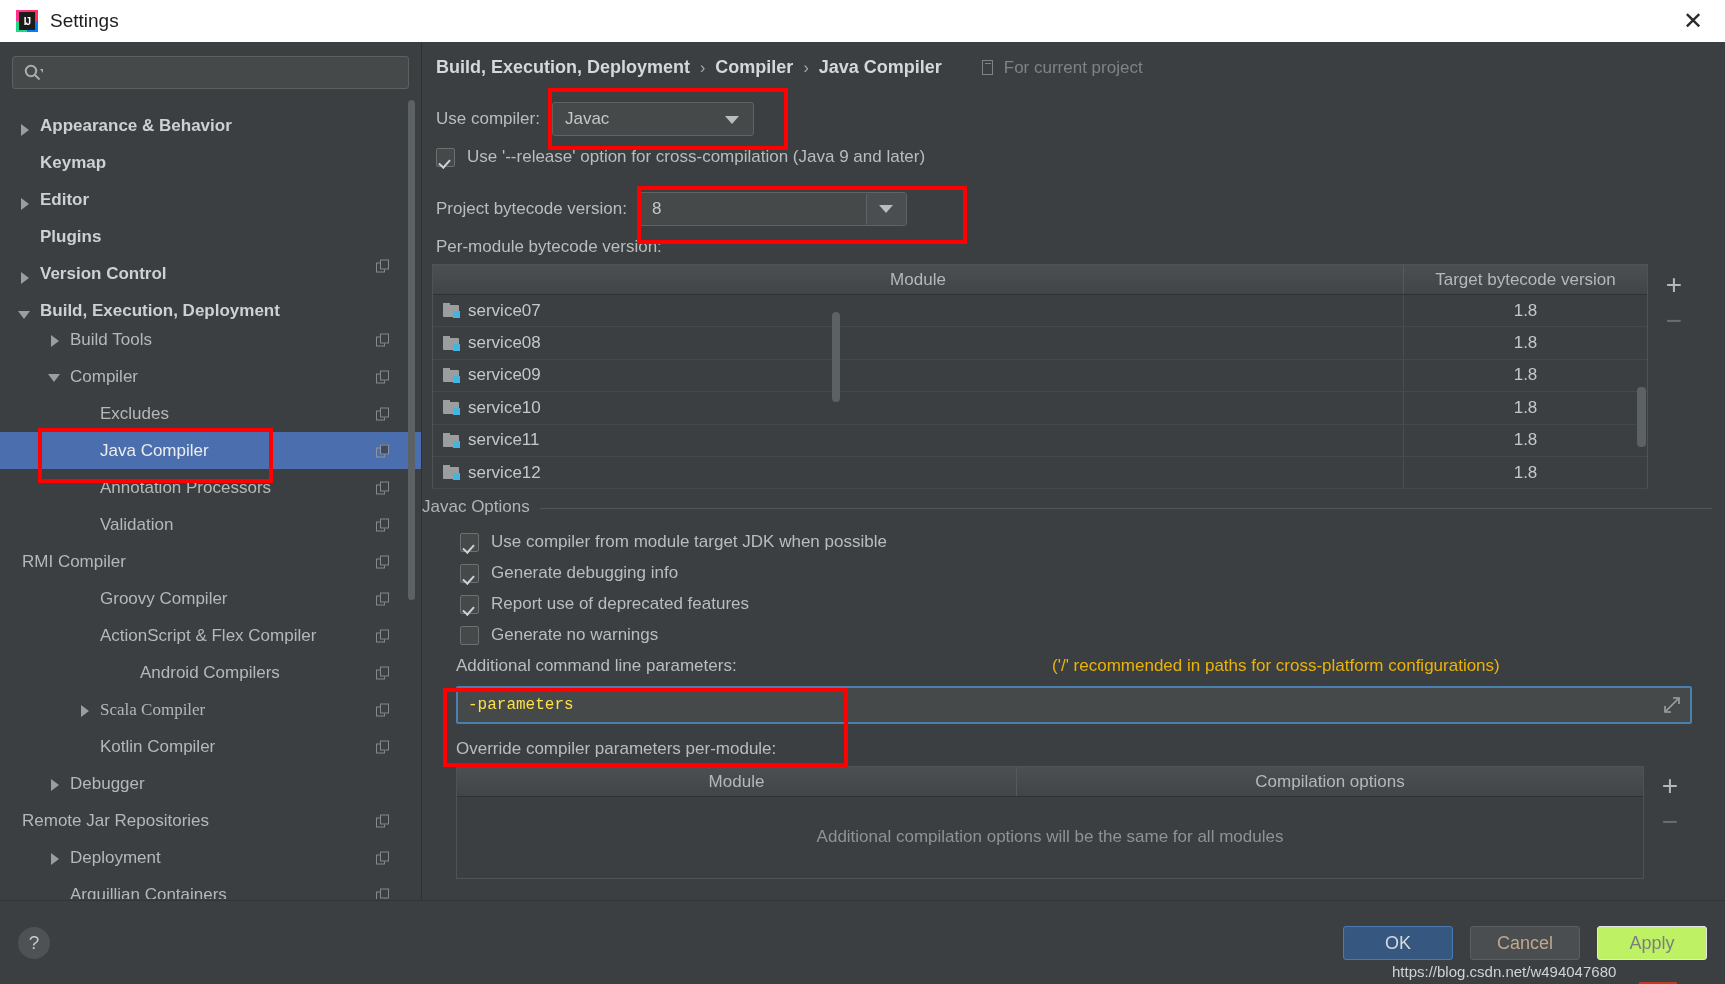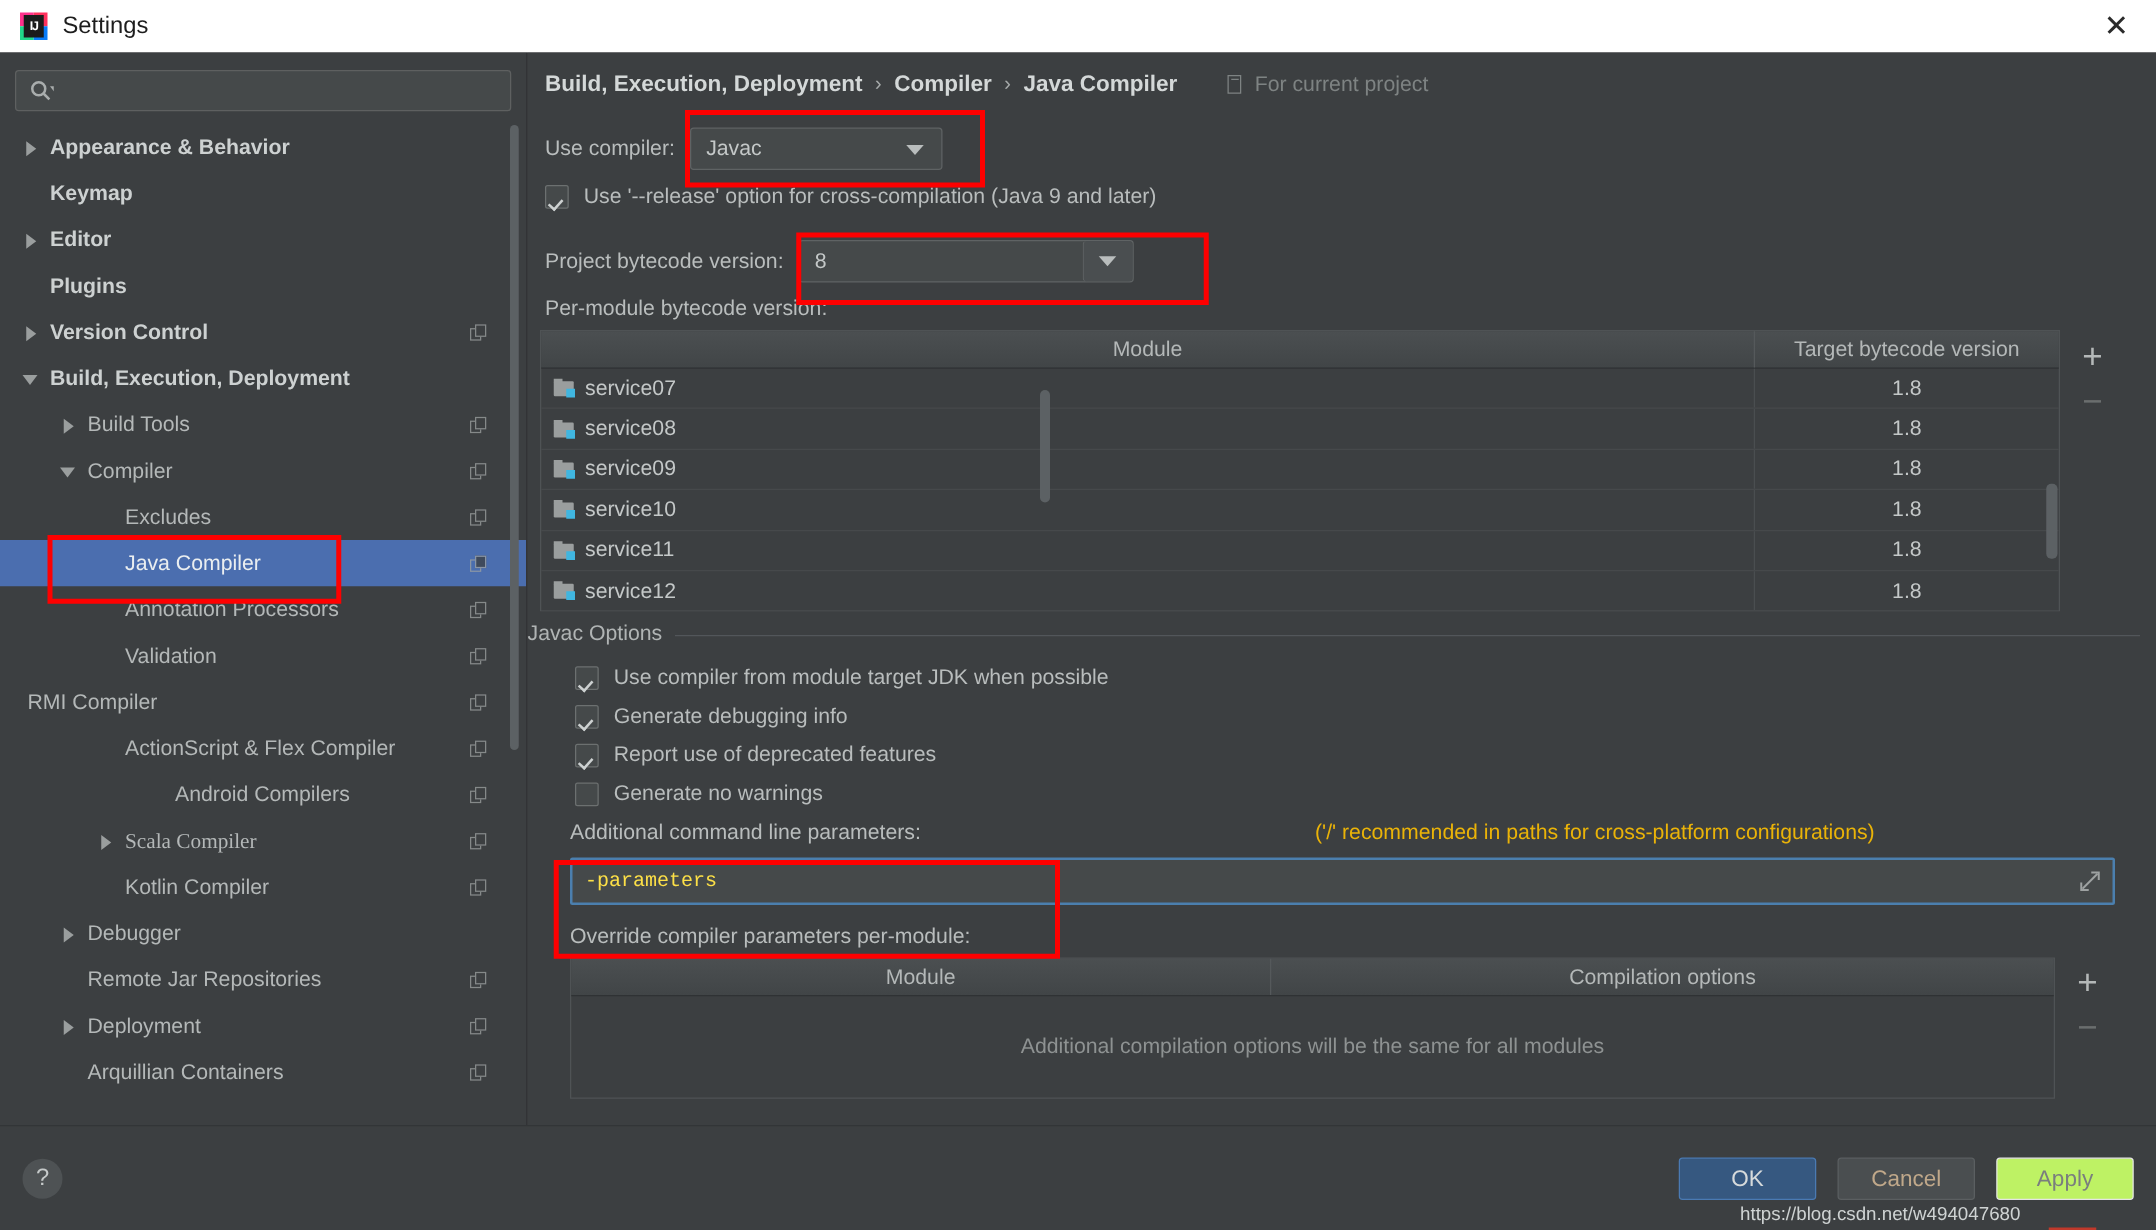--- a/index.html
+++ b/index.html
@@ -63,21 +63,21 @@
     flex: 1; background: transparent; border: 0; outline: none;
     color: #c8cbcb; font-size: 15px; padding-left: 6px;
     font-family: "Liberation Sans", sans-serif;
   }
   .tree { position: relative; margin-top: 4px; height: 800px; overflow: hidden; }
   .tnode {
     position: relative; height: 37px; display: flex; align-items: center;
     color: #b4b8b8; font-size: 17px; white-space: nowrap;
     cursor: default;
   }
-  .tnode.bold { font-weight: bold; color: #cdd1d1; }
+  .tnode.bold { font-weight: bold; color: #cdd1d1; align-items: flex-end; }
   .tnode.sel { background: #4b6eaf; color: #eaeef0; }
   .tw {
     width: 14px; height: 14px; margin-right: 8px; flex: 0 0 14px;
     position: relative;
   }
   .tw.right::after {
     content: ""; position: absolute; left: 3px; top: 2px;
     border-left: 8px solid #9a9e9e;
     border-top: 6px solid transparent; border-bottom: 6px solid transparent;
   }
@@ -432,20 +432,28 @@
         <div class="tnode" style="">
           <span class="tw"></span>
           <span>RMI Compiler</span>
           <span class="copy-ico">
             <i class="a"></i>
             <i class="b"></i>
           </span>
         </div>
         <div class="tnode" style="padding-left: 78px;">
           <span class="tw"></span>
+          <span>Groovy Compiler</span>
+          <span class="copy-ico">
+            <i class="a"></i>
+            <i class="b"></i>
+          </span>
+        </div>
+        <div class="tnode" style="padding-left: 78px;">
+          <span class="tw"></span>
           <span>ActionScript &amp; Flex Compiler</span>
           <span class="copy-ico">
             <i class="a"></i>
             <i class="b"></i>
           </span>
         </div>
         <div class="tnode" style="padding-left: 118px;">
           <span class="tw"></span>
           <span>Android Compilers</span>
           <span class="copy-ico">
@@ -466,21 +474,21 @@
           <span>Kotlin Compiler</span>
           <span class="copy-ico">
             <i class="a"></i>
             <i class="b"></i>
           </span>
         </div>
         <div class="tnode" style="padding-left: 48px;">
           <span class="tw right"></span>
           <span>Debugger</span>
         </div>
-        <div class="tnode" style="padding-left: 48px;">
+        <div class="tnode" style="">
           <span class="tw"></span>
           <span>Remote Jar Repositories</span>
           <span class="copy-ico">
             <i class="a"></i>
             <i class="b"></i>
           </span>
         </div>
         <div class="tnode" style="padding-left: 48px;">
           <span class="tw right"></span>
           <span>Deployment</span>

